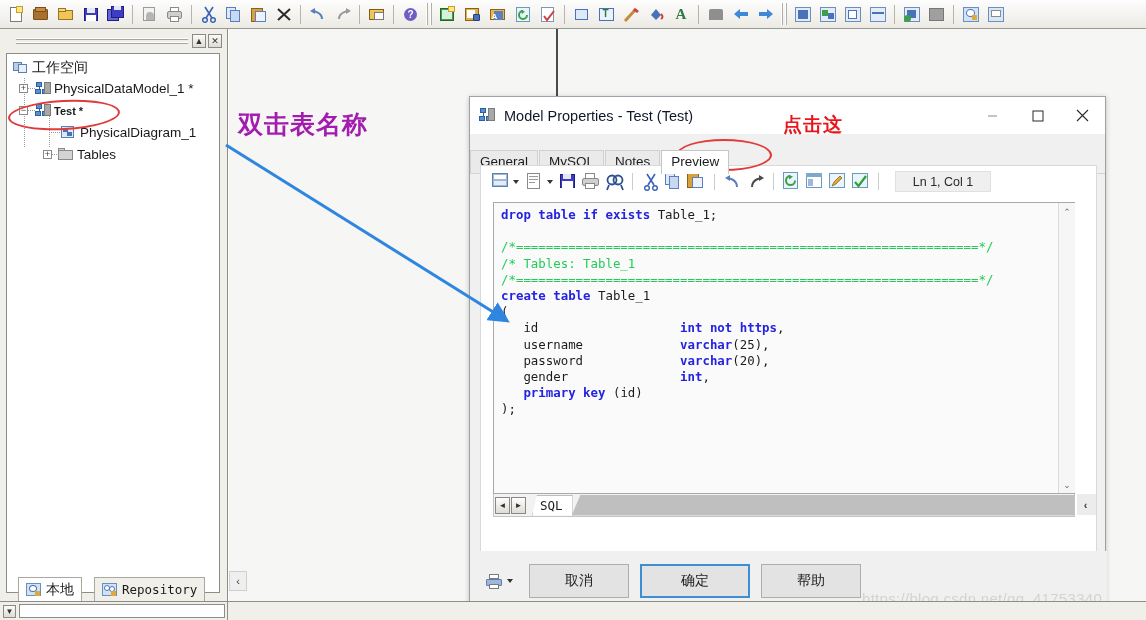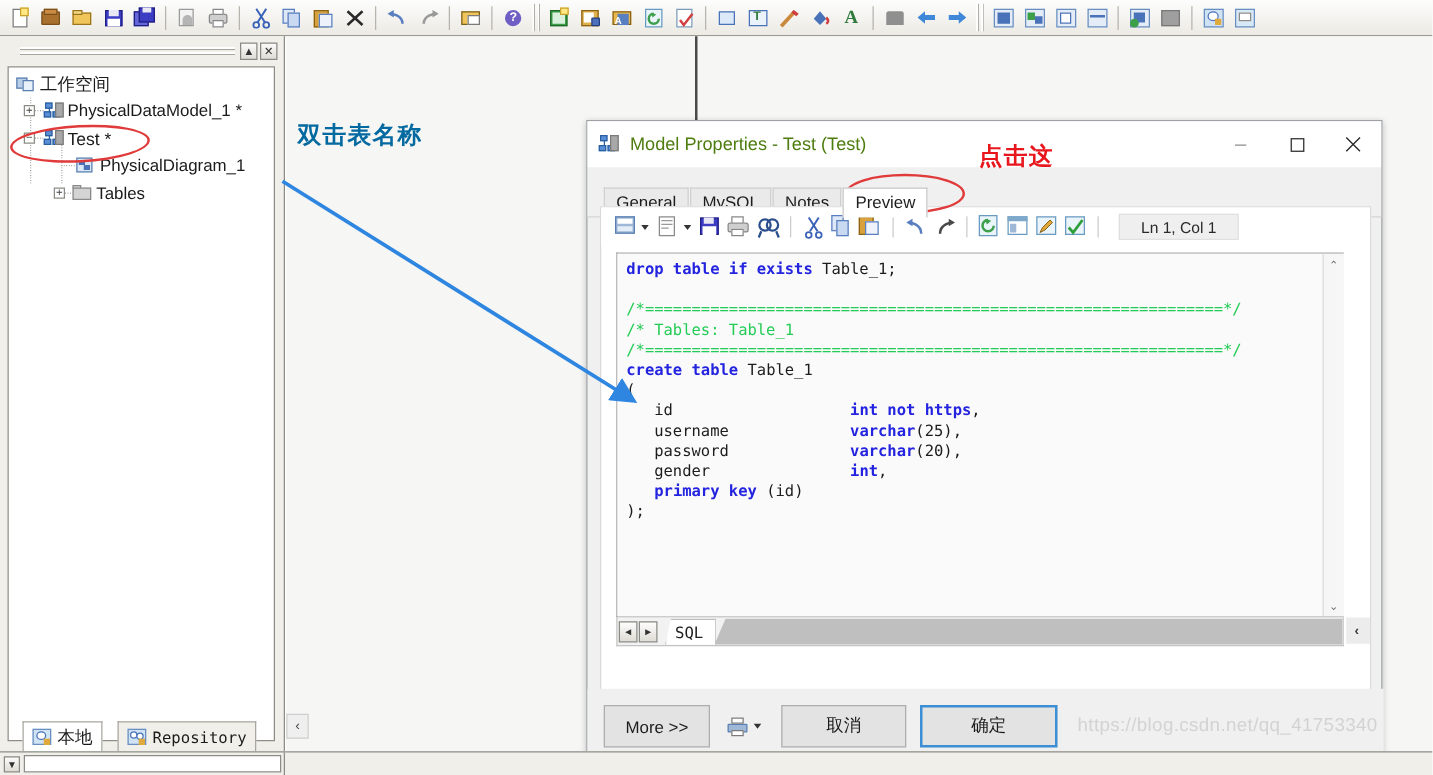--- a/index.html
+++ b/index.html
@@ -61,45 +61,45 @@
   #canvas{
     position:absolute; left:229px; top:29px; width:917px; height:572px;
     background:#f6f6f4;
   }
   #canvas-vline{position:absolute;left:327px;top:0;width:2px;height:71px;background:#4a4a4a;}
   #canvas-scroll-l{position:absolute;left:0px;bottom:10px;width:18px;height:20px;background:#efefef;border:1px solid #cfcfcf;
      display:flex;align-items:center;justify-content:center;font-size:11px;color:#444;}
 
   
   #anno-left{
-    position:absolute;left:238px;top:95px;font-size:19px;color:#0369a1;
+    position:absolute;left:238px;top:108px;font-size:25px;color:#a21caf;
     font-family:"DejaVu Sans",sans-serif;font-weight:bold;letter-spacing:1px;
   }
   #arrow-svg{position:absolute;left:0;top:0;width:1146px;height:620px;pointer-events:none;}
 
   
   #dialog{
     position:absolute; left:469px; top:96px; width:637px; height:516px;
     background:#f0f0f0; border:1px solid #9ea2a6;
     box-shadow:0 1px 5px rgba(0,0,0,.22);
   }
   #dlg-title{
     height:37px; display:flex; align-items:center; background:#ffffff;
     padding-left:9px;
   }
   #dlg-icon{width:17px;height:15px;position:relative;margin-right:8px;flex:none;}
-  #dlg-title-text{font-size:14.5px;color:#4d7c0f;flex:1;}
+  #dlg-title-text{font-size:14.5px;color:#0f172a;flex:1;}
   .wbtn{width:45px;height:30px;display:flex;align-items:center;justify-content:center;color:#3a3a3a;}
   .wbtn.min{font-size:15px;color:#8b8b8b;}
   .wbtn.max svg{display:block;}
   .wbtn.close{font-size:17px;font-weight:300;color:#2a2a2a;}
 
   #dlg-tabs{
     height:40px; background:#f0f0f0; display:flex; align-items:flex-end;
-    padding-left:13px; position:relative;
+    position:relative;
   }
   #dlg-tabs:after{content:"";position:absolute;left:0;right:0;bottom:0;height:1px;background:#d4d4d4;}
   .tab{
     padding:3px 9px 4px; font-size:13.5px; color:#1c1c1c; background:#eaeaea;
     border:1px solid #d0d0d0; border-bottom:none; margin-right:1px; line-height:16px;
   }
   .tab.active{ background:#ffffff; border-color:#c6c6c6; position:relative; z-index:2; }
 
   #dlg-body{
     position:absolute; left:10px; top:68px; width:617px; height:480px;
@@ -176,21 +176,21 @@
     font-family:"Liberation Sans",sans-serif;
   }
   .btn.cn{font-family:"DejaVu Sans",sans-serif;font-size:14px;}
   .btn.more{width:85px;}
   .btn.primary{width:110px;background:#e3e3e3;border:2px solid #3c8fd4;}
   .btn.w100{width:100px;}
   .btn.disabled{color:#a0a0a0;background:#cfcfcf;border-color:#c2c2c2;}
   #printbtn{width:22px;height:22px;display:flex;align-items:center;justify-content:center;margin-right:1px;}
 
   #watermark{
-    position:absolute;left:862px;top:572px;font-size:15px;color:#d3d3d3;
+    position:absolute;left:862px;top:590px;font-size:15px;color:#d3d3d3;
     font-family:"Liberation Sans",sans-serif;letter-spacing:.3px;
   }
 
   
   .ellipse{position:absolute;border:2px solid #e03a3a;border-radius:50%;}
 
   
   #lp-tabs{position:absolute;left:6px;bottom:0px;width:214px;height:26px;display:flex;align-items:flex-end;}
   .lptab{height:24px;display:flex;align-items:center;padding:0 7px;background:#f0efe9;border:1px solid #a9a7a0;border-bottom:none;font-size:13px;color:#1a1a1a;margin-left:12px;}
   .lptab.active{background:#ffffff;}
@@ -484,21 +484,21 @@
     <div class="tr" style="left:12px;top:48px;">
       <span class="expander">−</span>
       <span class="dots" style="width:7px;"></span>
       <span class="nodeicon">
         <span style="position:absolute;left:1px;top:0px;width:6px;height:5px;background:#5a8fd8;border:1px solid #2b5f9e;"></span>
         <span style="position:absolute;left:0px;top:7px;width:6px;height:5px;background:#5a8fd8;border:1px solid #2b5f9e;"></span>
         <span style="position:absolute;left:7px;top:7px;width:6px;height:5px;background:#5a8fd8;border:1px solid #2b5f9e;"></span>
         <span style="position:absolute;left:4px;top:4px;width:1px;height:4px;background:#2b5f9e;"></span>
         <span style="position:absolute;left:9px;top:0px;width:7px;height:12px;background:#a8a8a8;border:1px solid #7a7a7a;"></span>
       </span>
-      <span style="font-size:14px;">Test *</span>
+      <span style="font-size:11px;font-weight:bold;">Test *</span>
     </div>
 
     <div class="tr" style="left:42px;top:70px;">
       <span class="dots" style="width:12px;"></span>
       <span class="nodeicon">
         <span style="position:absolute;left:0px;top:0px;width:13px;height:12px;background:#dce9f8;border:1px solid #5a7fb0;"></span>
         <span style="position:absolute;left:2px;top:2px;width:5px;height:4px;background:#4a72b8;"></span>
         <span style="position:absolute;left:6px;top:6px;width:5px;height:4px;background:#4a72b8;"></span>
       </span>
       <span style="font-size:13.5px;">PhysicalDiagram_1</span>
@@ -703,31 +703,31 @@
       <div id="sqltab-fill"></div>
     </div>
 
     <div id="h-scroll" style="left:596px;top:328px;width:19px;">
       <div class="hsarrow">‹</div>
     </div>
 
   </div>
 
   <div id="dlg-footer">
-    <div class="btn more">More &gt;&gt;</div>
     <div id="printbtn">
       <span style="position:relative;display:block;width:19px;height:17px;">
         <span style="position:absolute;left:1px;top:6px;width:16px;height:7px;background:#9fb8d8;border:1px solid #5a7fb0;border-radius:1px;"></span>
         <span style="position:absolute;left:4px;top:1px;width:10px;height:5px;background:#fff;border:1px solid #7a7a7a;"></span>
         <span style="position:absolute;left:4px;top:11px;width:10px;height:5px;background:#fff;border:1px solid #7a7a7a;"></span>
       </span>
     </div>
     <div class="caret" style="margin-right:16px;"></div>
     <div class="btn w100 cn">取消</div>
     <div class="btn primary cn">确定</div>
+    <div class="btn w100 cn">帮助</div>
   </div>
 </div>
 
 <div style="position:absolute;left:783px;top:112px;font-size:19px;color:#e8161d;font-family:'DejaVu Sans',sans-serif;font-weight:bold;letter-spacing:1px;">点击这</div>
 
 <div class="ellipse" style="left:8px;top:100px;width:112px;height:30px;transform:rotate(-3deg);"></div>
 <div class="ellipse" style="left:676px;top:139px;width:96px;height:32px;"></div>
 
 <svg id="arrow-svg">
   <defs>

